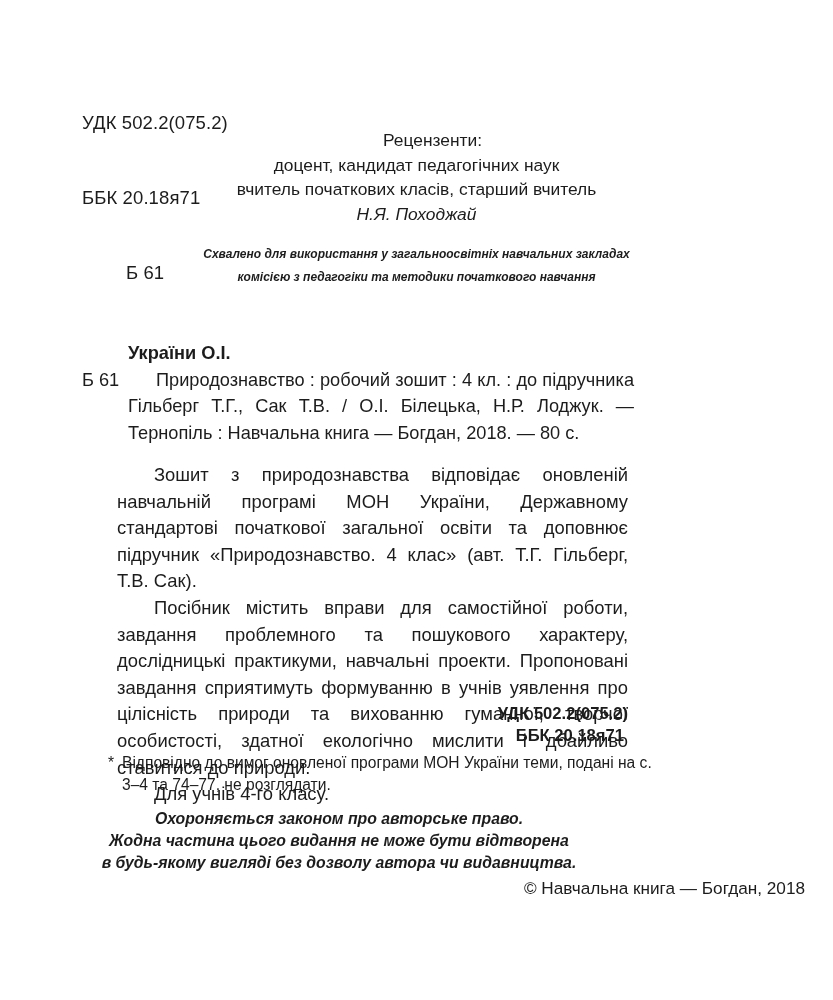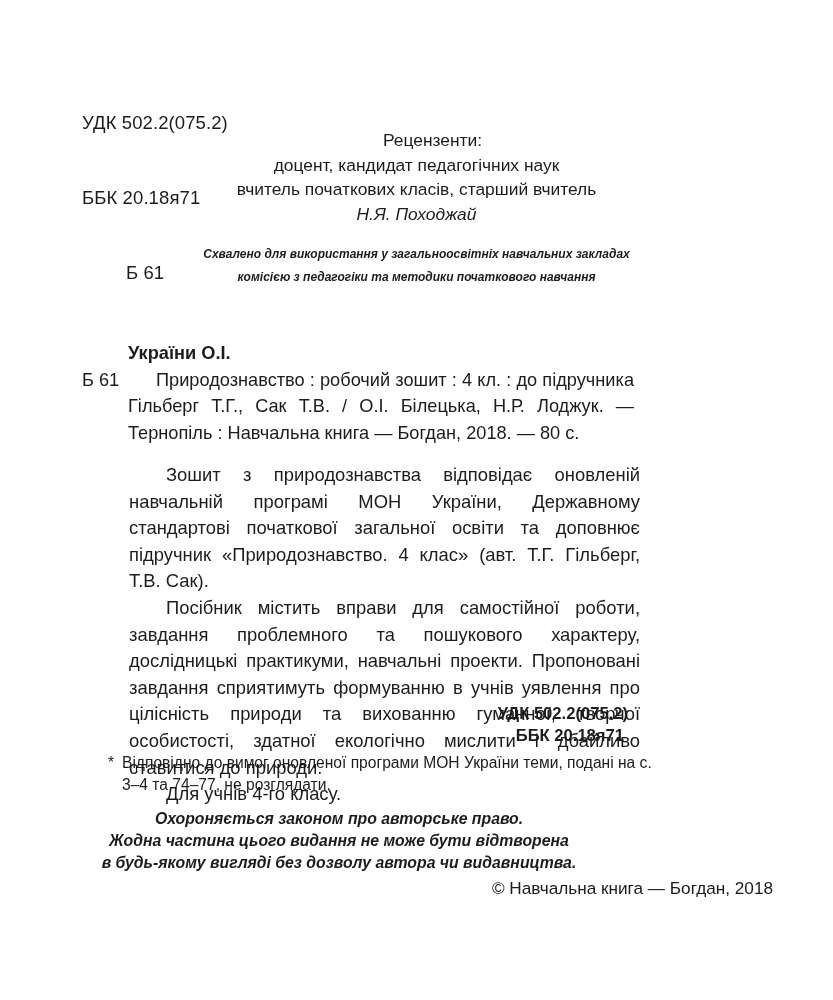--- a/index.html
+++ b/index.html
@@ -104,21 +104,20 @@
   }
 
   
   .annotation {
     position: absolute;
     left: 117px;
     top: 462px;
     width: 511px;
     font-size: 18.4px;
     line-height: 26.6px;
-    margin-left: 12px;
   }
   .annotation p {
     margin: 0;
     text-indent: 37px;
     text-align: justify;
     text-align-last: left;
   }
 
   
   .classmark-bottom {
@@ -169,20 +168,21 @@
 
   
   .publisher-line {
     position: absolute;
     left: 0;
     top: 876px;
     width: 773px;
     text-align: right;
     font-size: 17.2px;
     line-height: 24px;
+    padding-left: 32px;
   }
 </style>
 </head>
 <body>
 
 <div class="page">
 
   <div class="classmark-top">
     <span class="udk">УДК 502.2(075.2)</span>
     <span class="bbk">ББК 20.18я71</span>

